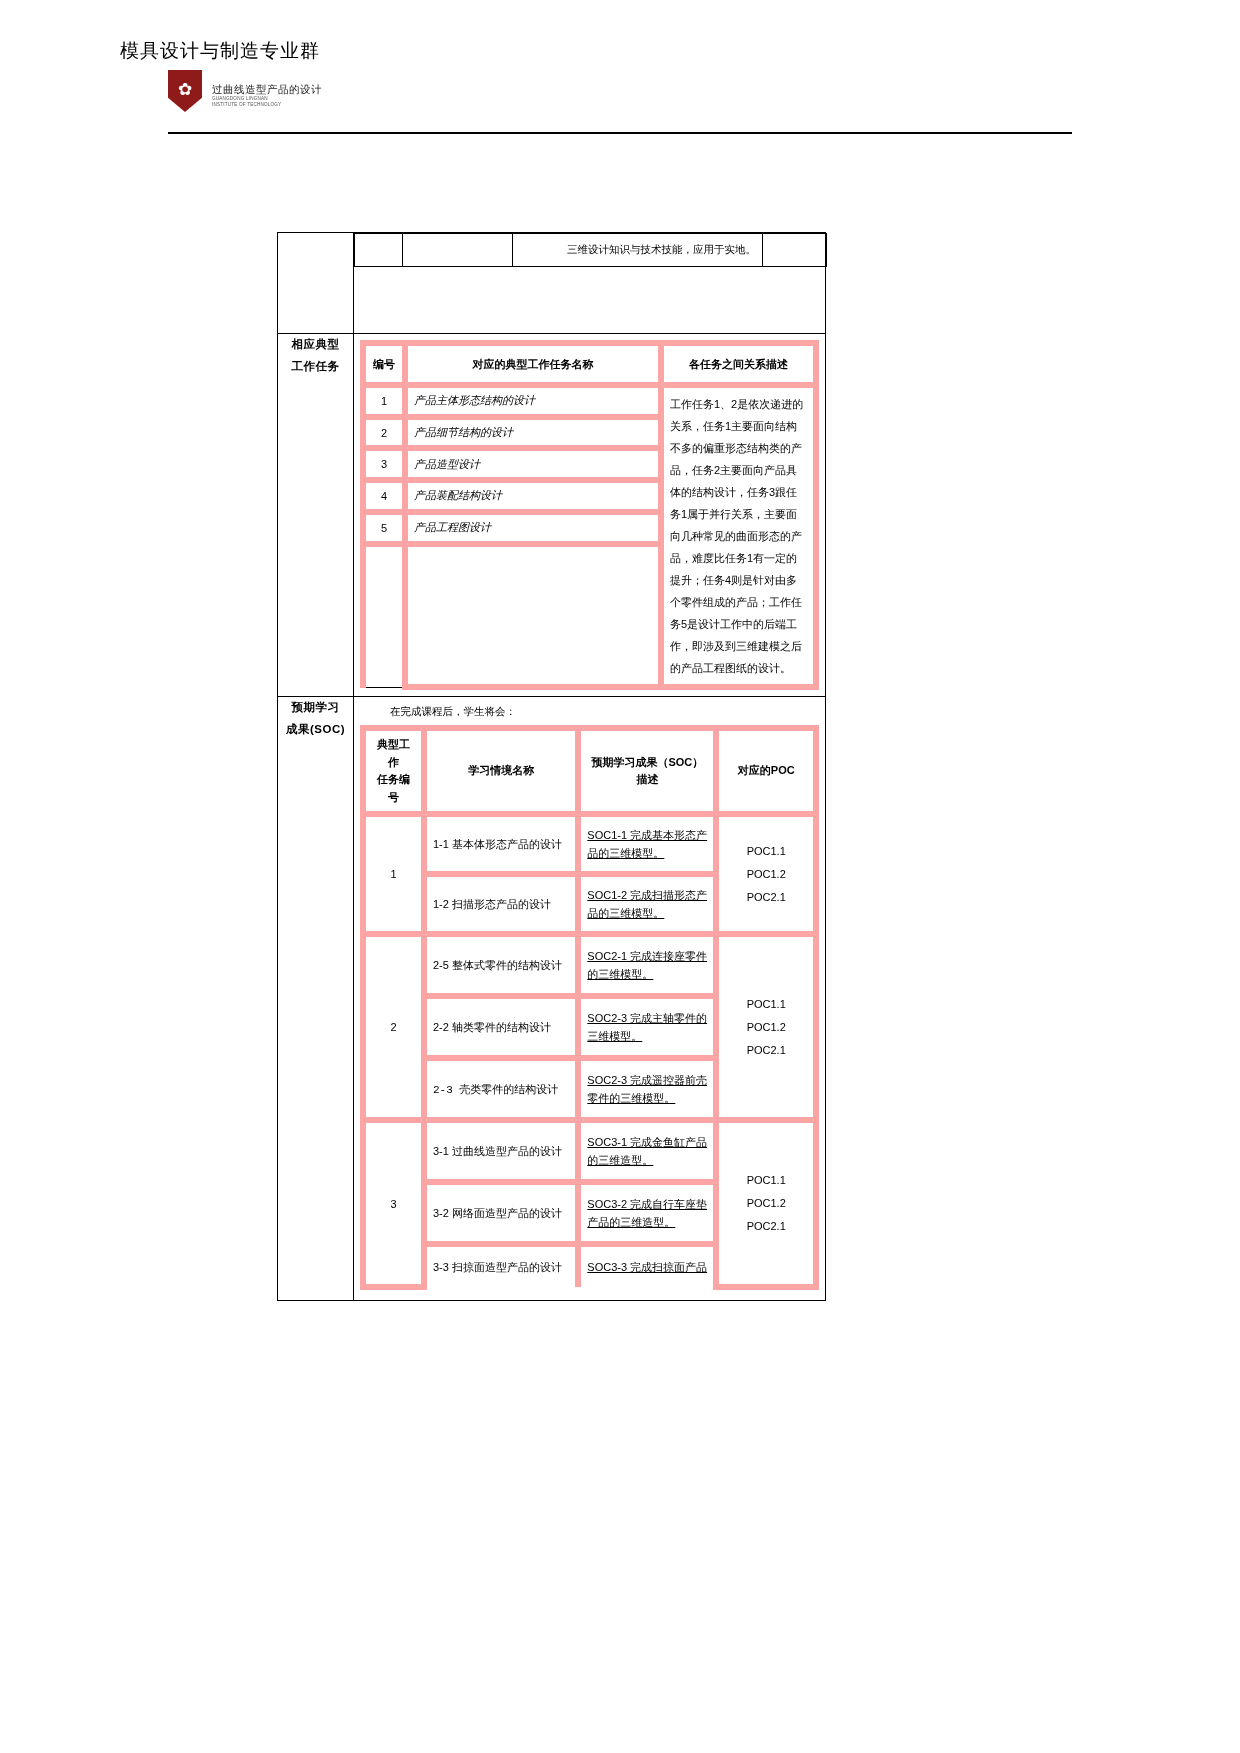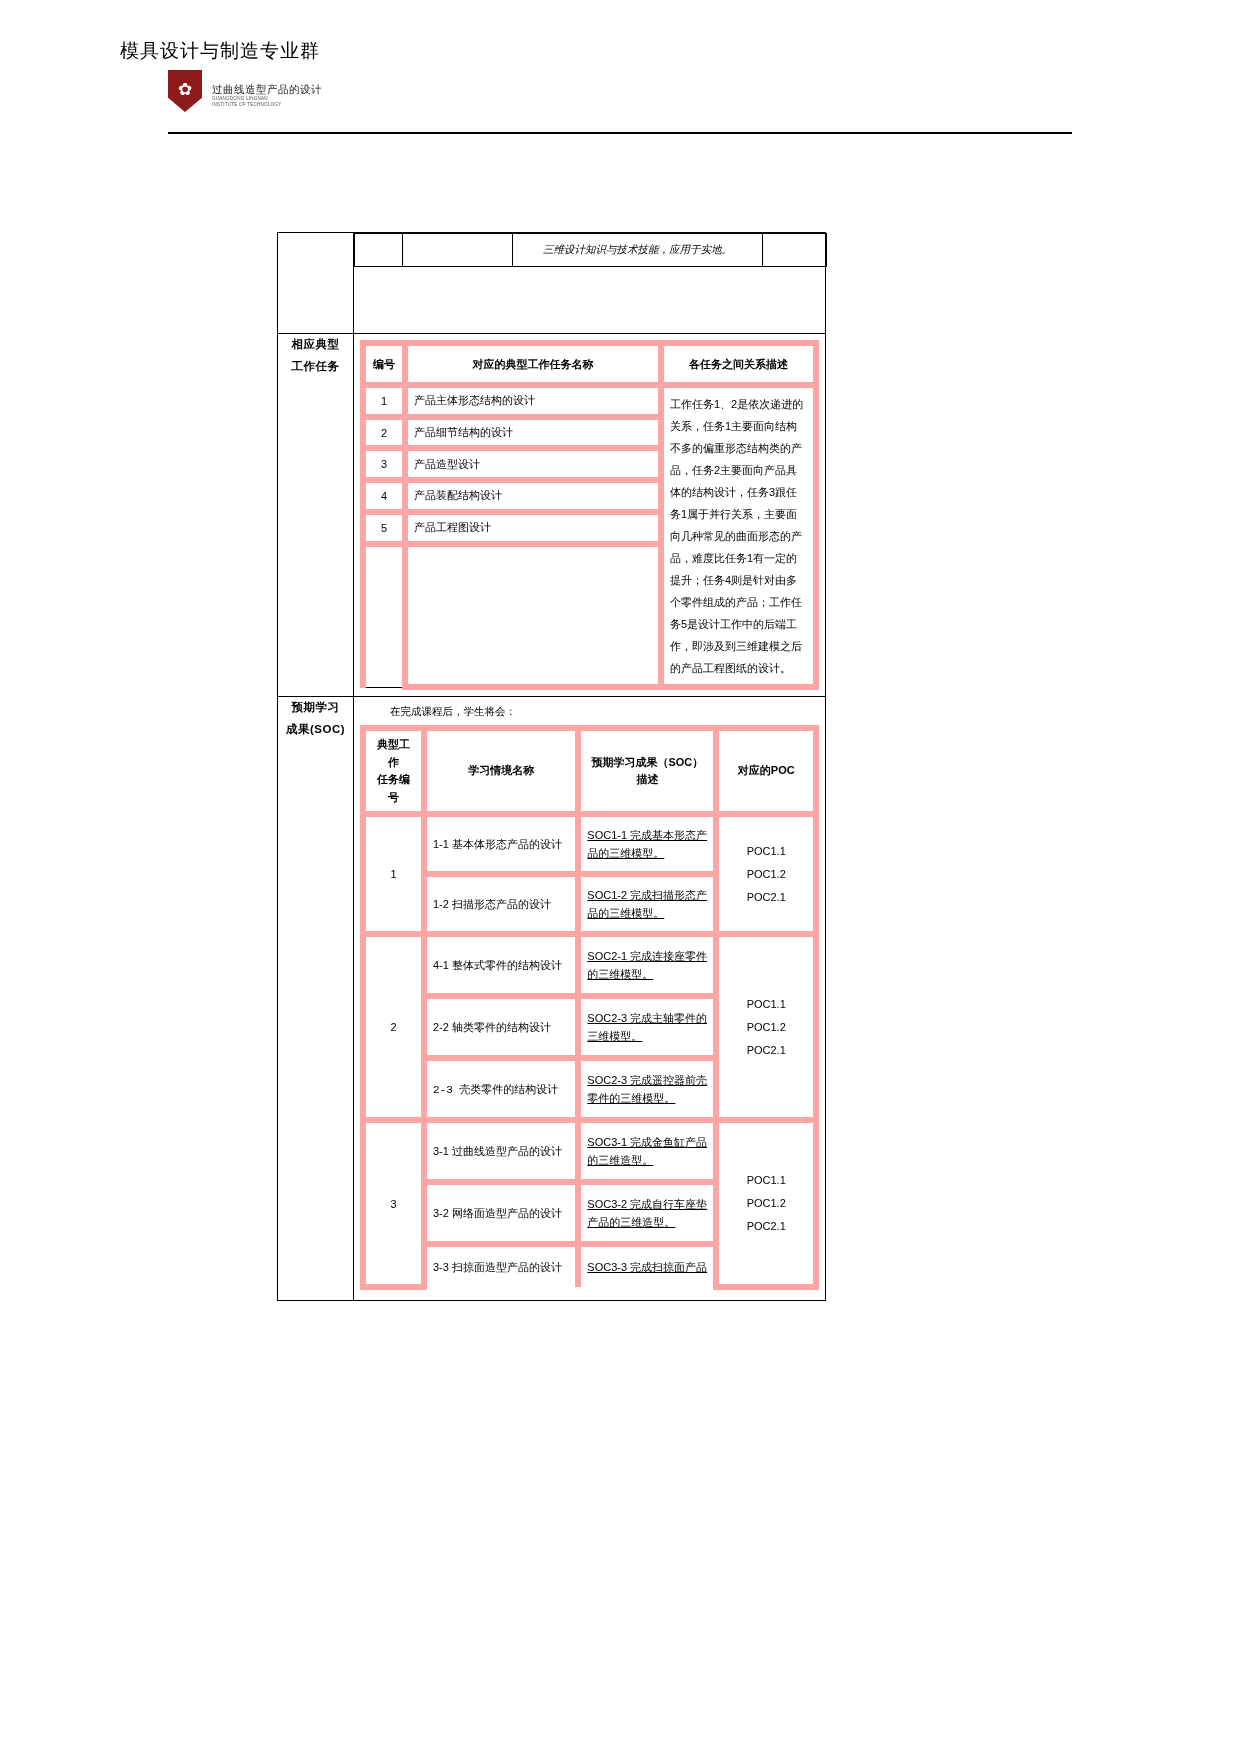--- a/index.html
+++ b/index.html
@@ -128,22 +128,21 @@
   }
   .frag-table td {
     border: 1px solid #000;
     height: 32px;
     font-size: 10.5px;
     font-family: "Liberation Sans", sans-serif;
     padding: 0 6px;
     vertical-align: middle;
   }
   .frag-text {
-    text-align: center;
-    font-style: italic;
+    text-align: right;
     margin-left: 48px;
   }
   .blank-block {
     height: 66px;
     border: none !important;
   }
 
   
   .inner {
     width: 100%;
@@ -170,21 +169,21 @@
     vertical-align: top;
     line-height: 2.0;
     font-size: 10.5px;
     padding: 6px 7px;
   }
   .intro-line {
     font-size: 10.5px;
     font-family: "Liberation Sans", sans-serif;
     padding: 8px 6px 6px 30px;
   }
-  .cell-pad-left { padding-left: 14px; }
+  .cell-pad-left { padding-left: 14px; font-style: italic; }
   .poc-cell {
     text-align: center;
     line-height: 2.1;
     vertical-align: middle;
     font-size: 10.5px;
   }
   .soc-desc {
     text-align: left;
     line-height: 1.7;
     font-size: 10.5px;
@@ -341,21 +340,21 @@
                   <div>POC2.1</div>
                 </td>
               </tr>
               <tr>
                 <td class="l" style="height:44px;">1-2  扫描形态产品的设计</td>
                 <td class="soc-desc">SOC1-2 完成扫描形态产品的三维模型。</td>
               </tr>
 
               <tr>
                 <td class="c" rowspan="3">2</td>
-                <td class="l" style="height:46px;">4-1  整体式零件的结构设计</td>
+                <td class="l" style="height:46px;">2-5  整体式零件的结构设计</td>
                 <td class="soc-desc">SOC2-1 完成连接座零件的三维模型。</td>
                 <td class="poc-cell" rowspan="3">
                   <div>POC1.1</div>
                   <div>POC1.2</div>
                   <div>POC2.1</div>
                 </td>
               </tr>
               <tr>
                 <td class="l" style="height:46px;">2-2  轴类零件的结构设计</td>
                 <td class="soc-desc">SOC2-3 完成主轴零件的三维模型。</td>

